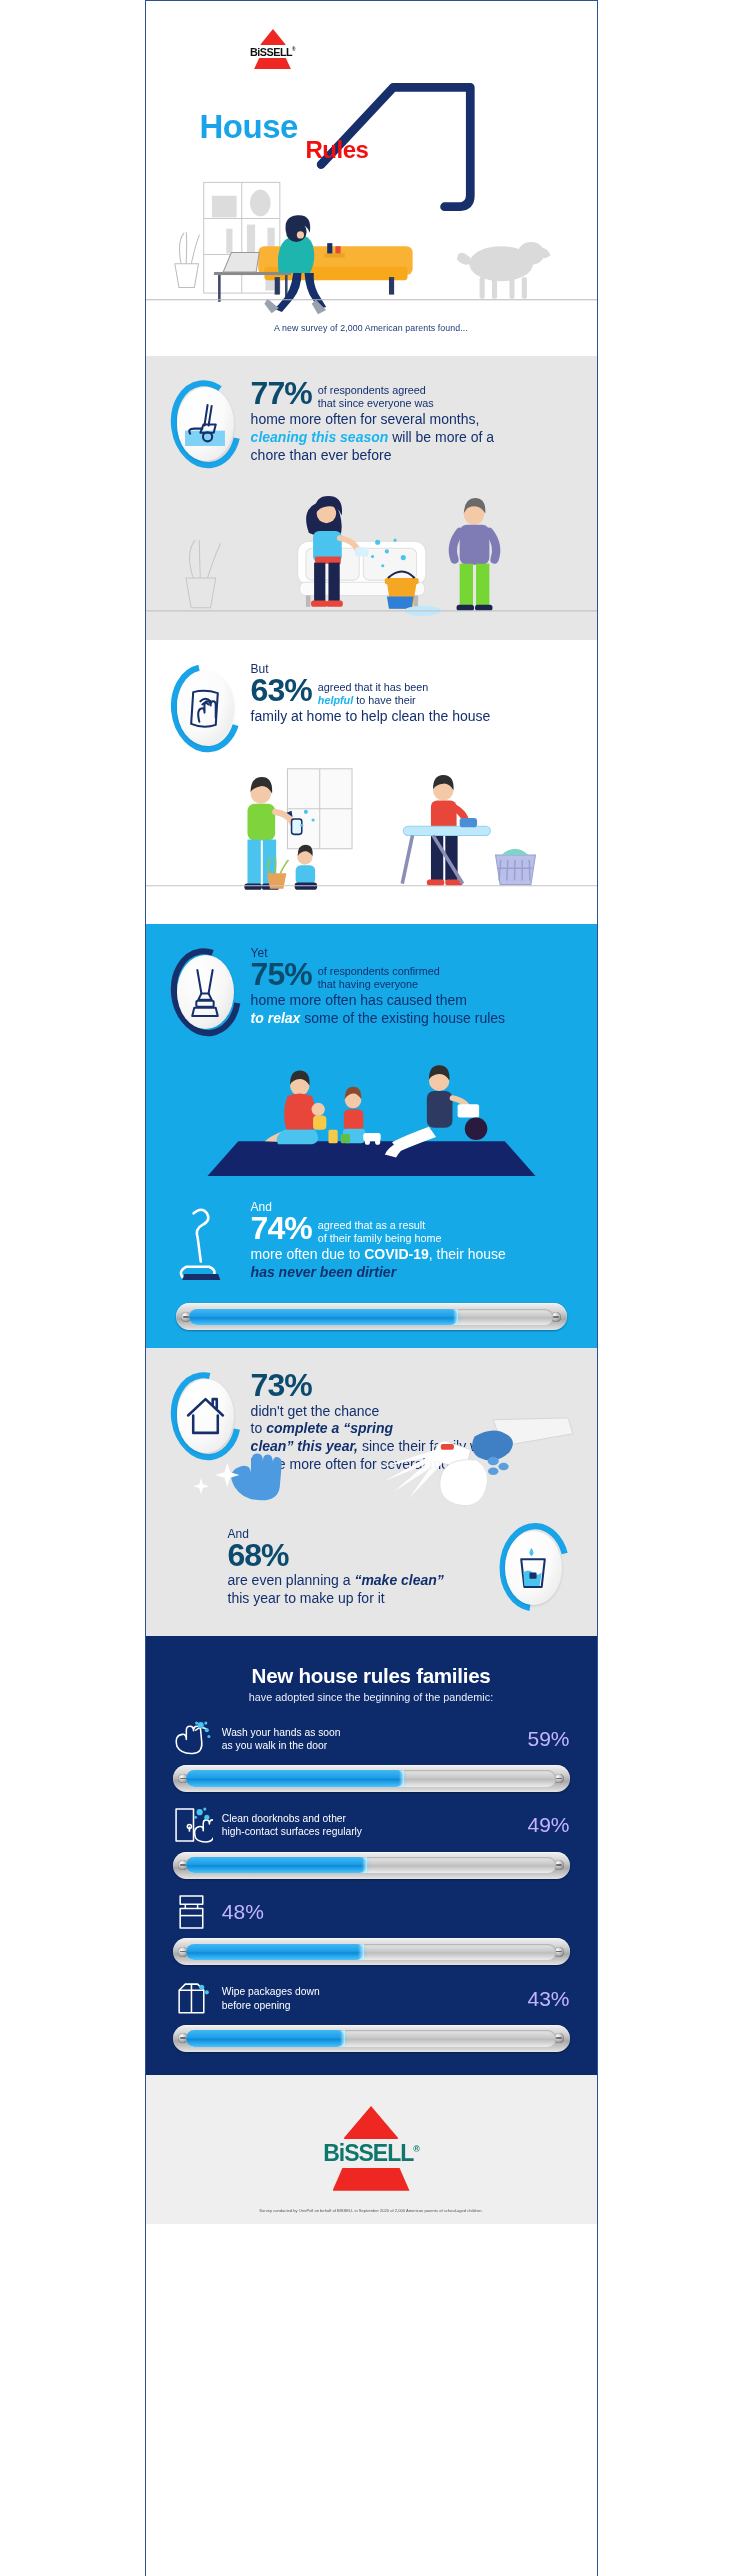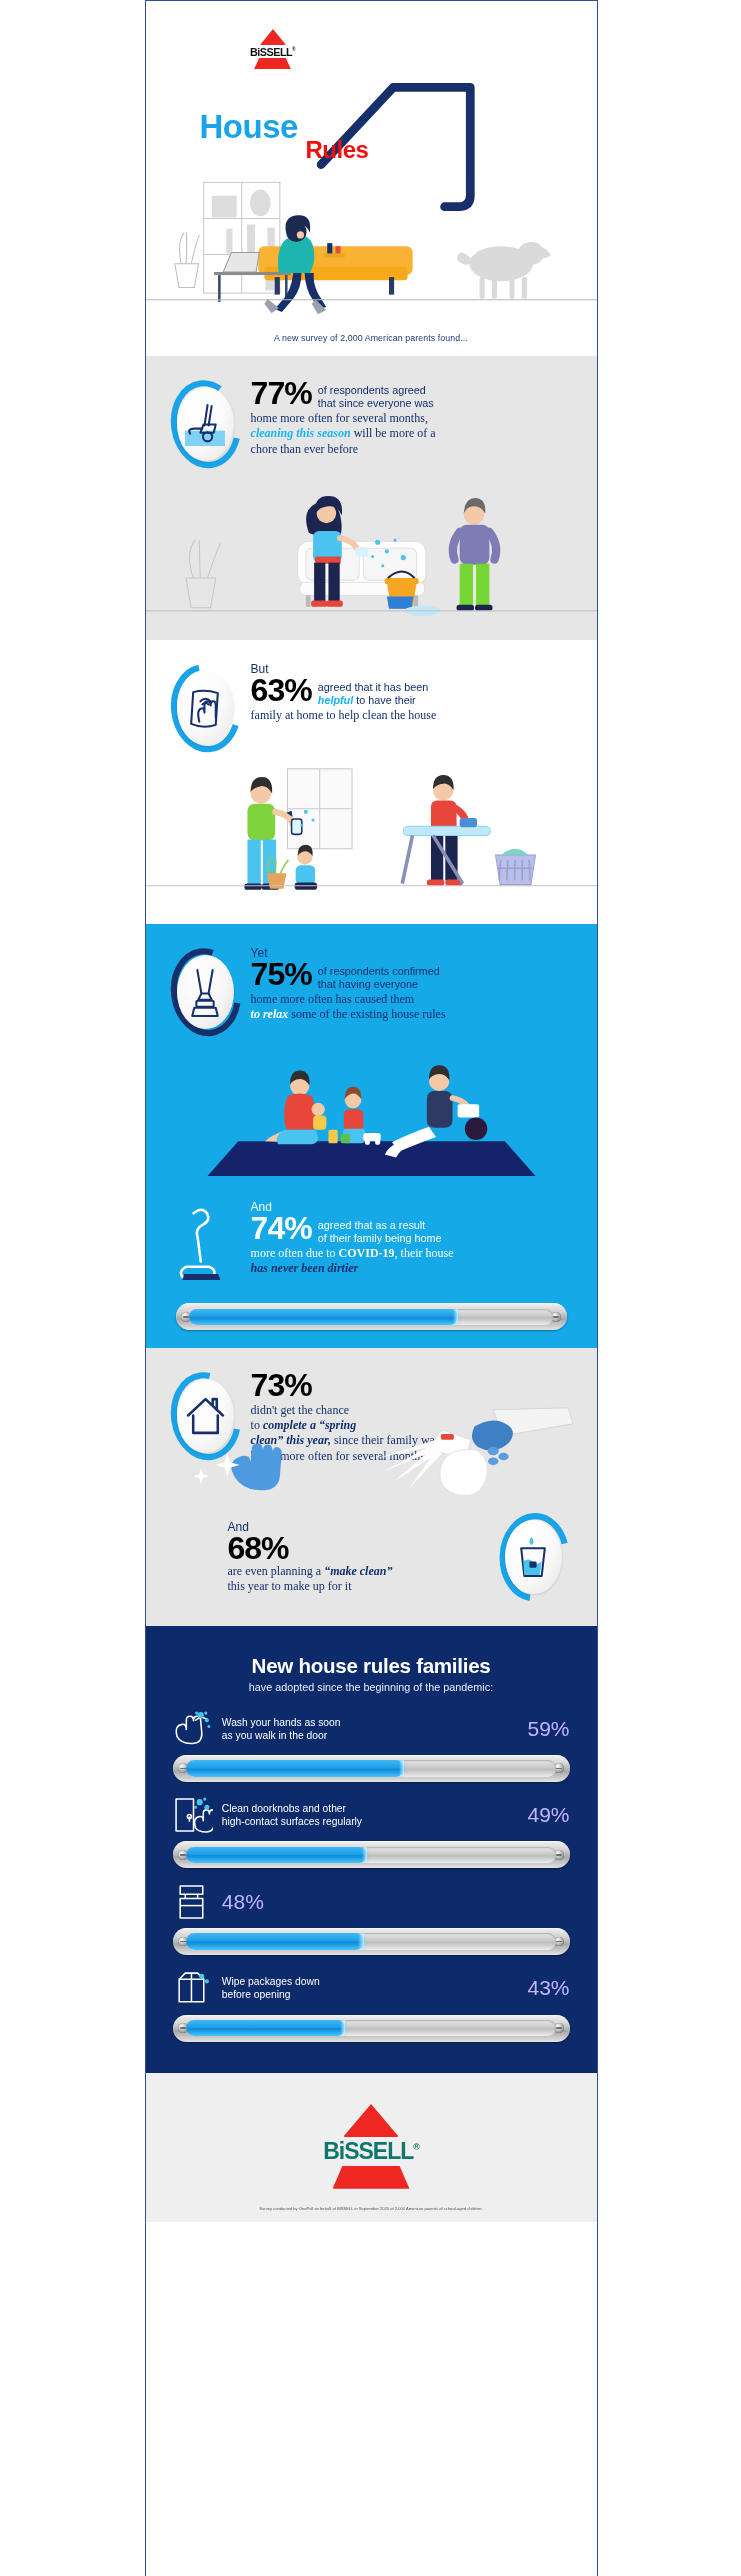--- a/index.html
+++ b/index.html
@@ -71,30 +71,30 @@
   }
   .badge .inner.on-blue{
     background:radial-gradient(ellipse at 35% 28%, #ffffff 0%, #f7f7f7 55%, #dcdcdc 100%);
   }
   .stat-copy { flex:1; padding-left:4.1px; }
   .kicker { font-size:12px; color:#13306e; line-height:1; margin-bottom:1px; }
   .kicker.lt { color:#ffffff; }
 
   .pct-line { display:flex; align-items:flex-start; gap:6.2px; }
   .pct {
-    font-size:32px; font-weight:bold; color:#000000; line-height:.92;
+    font-size:32px; font-weight:bold; color:#0c4a6e; line-height:.92;
     letter-spacing:-1px;
   }
   .pct.lt { color:#ffffff; }
   .lead {
     font-size:10.8px; color:#13306e; line-height:1.22; padding-top:4.6px;
   }
   .lead.lt { color:#ffffff; }
   .body-txt {
-    font-size:12px; color:#13306e; line-height:1.28; margin-top:1px;font-family:Liberation Serif, serif;
+    font-size:14px; color:#13306e; line-height:1.28; margin-top:1px;
   }
   .body-txt.lt { color:#ffffff; }
   .script { font-style:italic; font-weight:bold; color:#19b5f0; }
   .script.navy { color:#13306e; }
   .bold { font-weight:bold; }
 
   
   .illo-band { position:relative; width:100%; }
 
   
@@ -245,21 +245,21 @@
       <g stroke="#bdbdbd" fill="none" stroke-width="2">
         <path d="M68 180 q-8 -44 6 -60"></path>
           <path d="M78 180 q2 -48 0 -62"></path>
           <path d="M88 180 q10 -44 16 -56"></path>
         <path d="M56 180 h46 l-8 46 h-30 z"></path>
       </g>
 
       <line x1="0" y1="250" x2="880" y2="250" stroke="#b9b9b9" stroke-width="2"></line>
     </svg>
 
-    <div class="survey-line" style="position:absolute;left:0;right:0;bottom:13px;">A new survey of 2,000 American parents found...</div>
+    <div class="survey-line" style="position:absolute;left:0;right:0;bottom:23px;">A new survey of 2,000 American parents found...</div>
   </section>
 
   <section class="sec sec-grey">
     <div class="stat-row">
       <div class="badge">
         <svg class="ring" viewBox="0 0 150 176">
           <ellipse cx="70" cy="88" rx="62" ry="80" fill="none" stroke="#19a3e8" stroke-width="12" stroke-dasharray="340 110" stroke-dashoffset="-36" transform="rotate(-8 70 88)"></ellipse>
         </svg>
         <div class="inner">
           <svg width="40" height="44" viewBox="0 0 78 86">
@@ -740,21 +740,21 @@
       </div>
       <div class="bar-wrap">
         <span class="bolt l"></span>
         <span class="bolt r"></span>
         <div class="bar-track">
           <div class="bar-fill" style="width:48%"></div>
         </div>
       </div>
     </div>
 
-    <div class="rule" style="padding-bottom:31px">
+    <div class="rule" style="padding-bottom:23px">
       <div class="rule-top">
         <svg class="rule-icon" viewBox="0 0 78 74">
           <g fill="none" stroke="#ffffff" stroke-width="3" stroke-linejoin="round">
             <rect x="12" y="20" width="48" height="44"></rect>
             <path d="M12 20 l12 -12 h24 l12 12"></path>
             <line x1="36" y1="8" x2="36" y2="64"></line>
           </g>
           <g fill="#4ac4ef">
             <circle cx="56" cy="14" r="5"></circle>
               <circle cx="66" cy="24" r="4"></circle>

